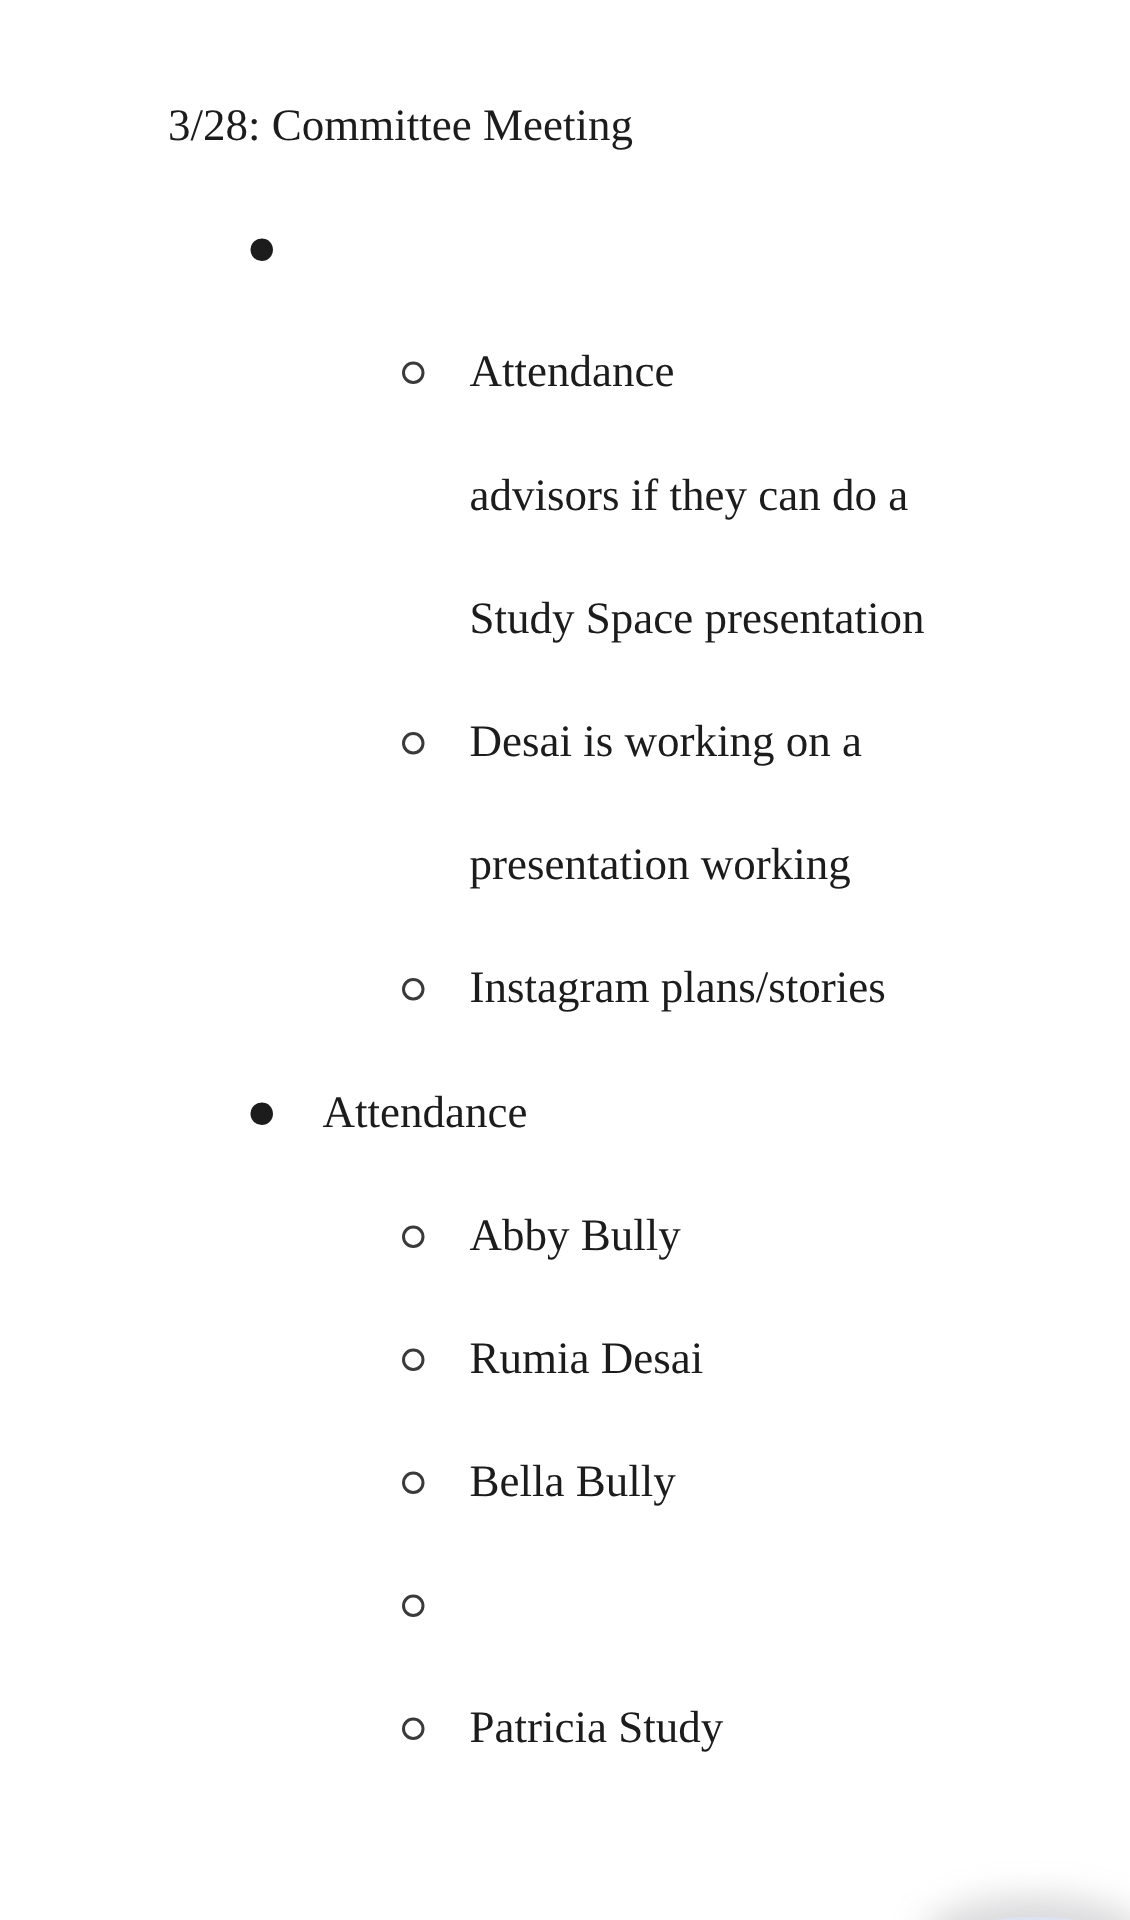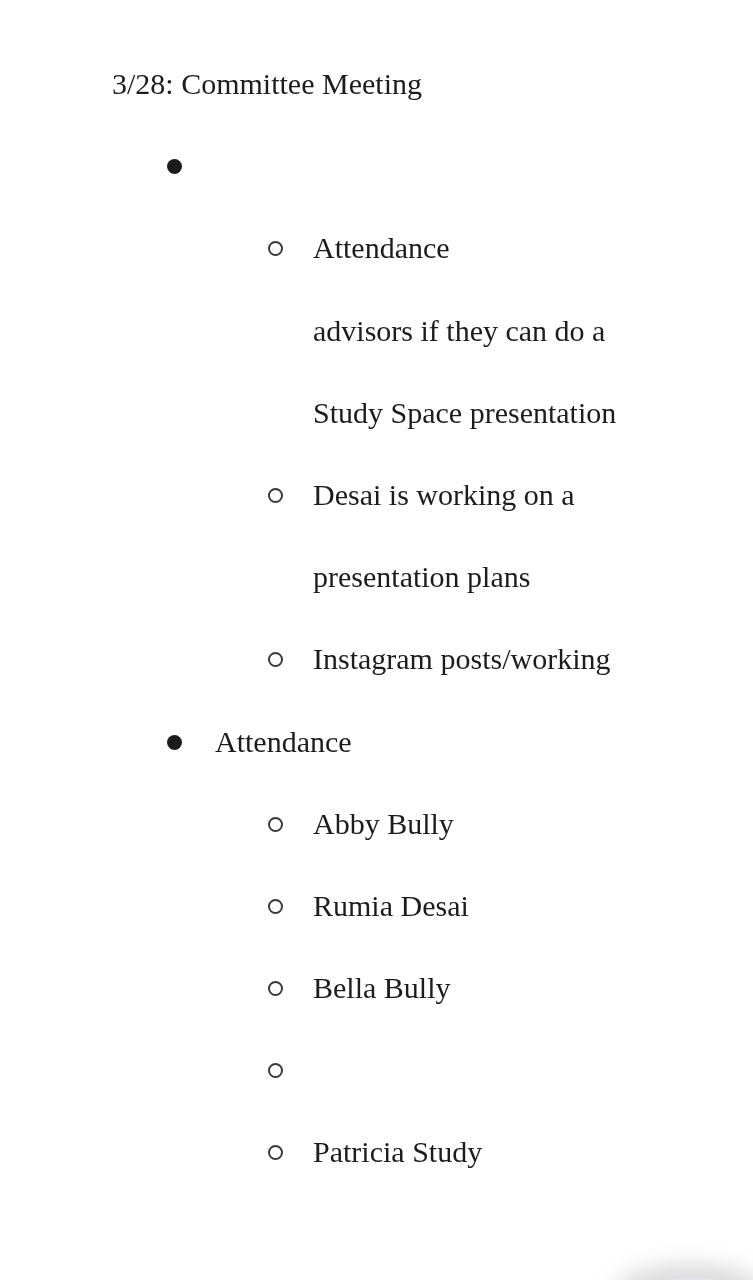--- a/index.html
+++ b/index.html
@@ -85,26 +85,26 @@
   <div class="row l2c">
     <span class="text">Study Space presentation</span>
   </div>
 
   <div class="row l2">
     <span class="marker hollow"></span>
     <span class="text">Desai is working on a</span>
   </div>
 
   <div class="row l2c">
-    <span class="text">presentation plans</span>
+    <span class="text">presentation working</span>
   </div>
 
   <div class="row l2">
     <span class="marker hollow"></span>
-    <span class="text">Instagram posts/working</span>
+    <span class="text">Instagram plans/stories</span>
   </div>
 
   <div class="row l1">
     <span class="marker filled"></span>
     <span class="text">Attendance</span>
   </div>
 
   <div class="row l2">
     <span class="marker hollow"></span>
     <span class="text">Abby Bully</span>

